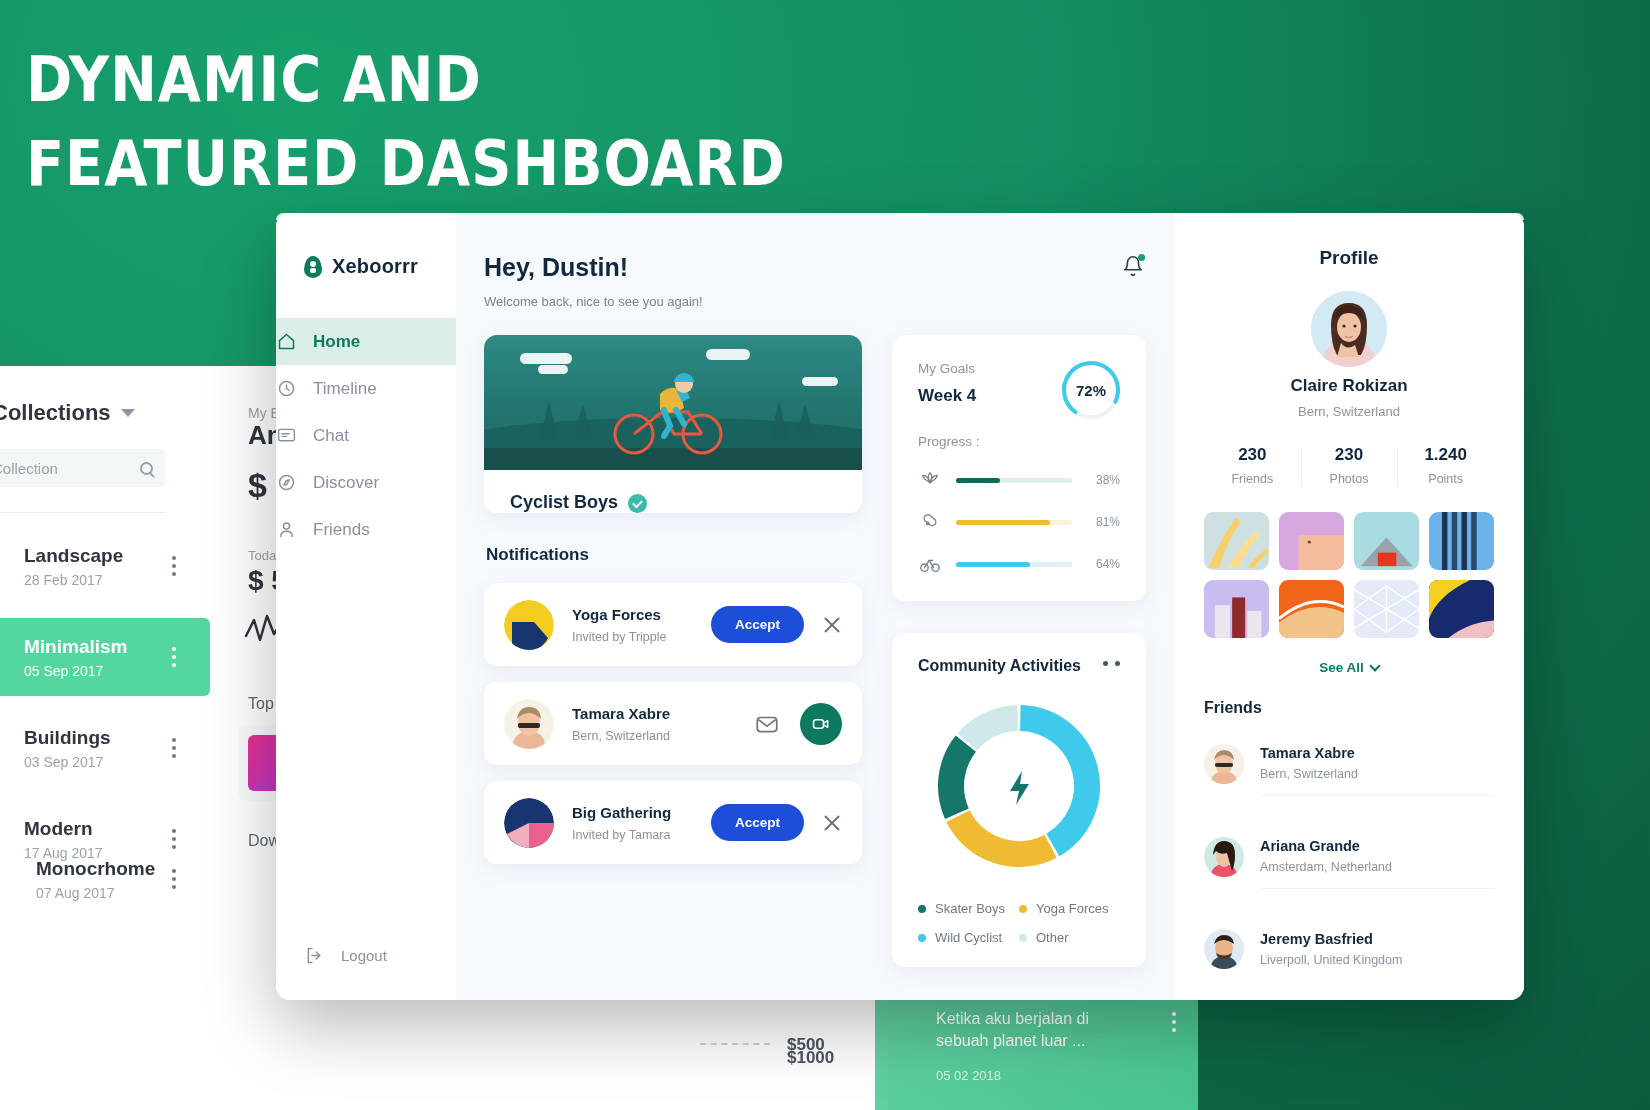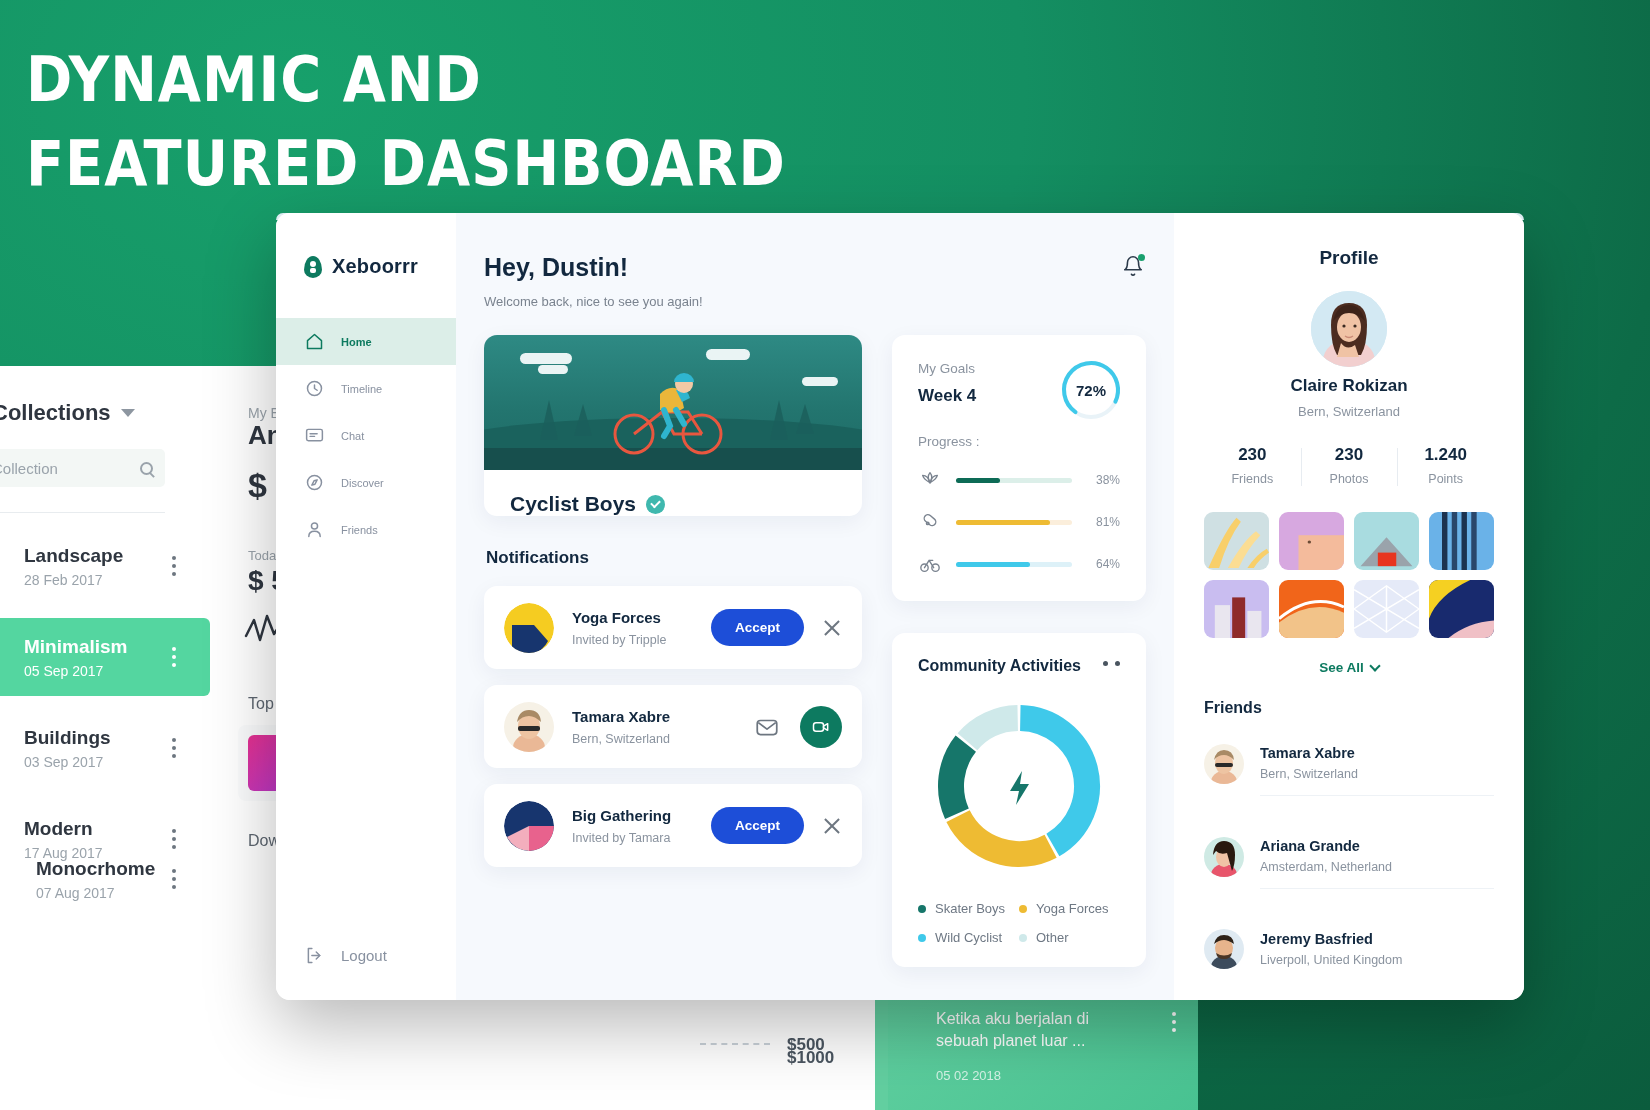--- a/index.html
+++ b/index.html
@@ -97,21 +97,21 @@
   #dash-topbar{position:absolute;left:276px;top:213px;width:1248px;height:7px;background:#e7f5fb;border-radius:14px 14px 0 0;}
 
   
   #sidebar{ width:180px; background:#fff; position:relative; flex:0 0 180px;}
   .brand{ display:flex;align-items:center;gap:10px;padding:42px 0 0 28px;}
   .brand .drop{width:18px;height:22px;background:#0d7a5f;border-radius:50% 50% 50% 50%/62% 62% 38% 38%;position:relative;transform:rotate(0deg);}
   .brand .drop:before{content:"";position:absolute;left:6px;top:5px;width:6px;height:6px;border-radius:50%;background:#fff;}
   .brand .drop:after{content:"";position:absolute;left:6px;top:12px;width:6px;height:5px;border-radius:2px;background:#fff;}
   .brand .bn{font-size:20px;font-weight:bold;color:#12283f;letter-spacing:.2px;}
   .nav{margin-top:40px;}
-  .nav-item{height:47px;display:flex;align-items:center;gap:16px;padding-left:28px;color:#8891a0;font-size:11px;cursor:pointer;}
+  .nav-item{height:47px;display:flex;align-items:center;gap:16px;color:#8891a0;font-size:17px;cursor:pointer;}
   .nav-item.active{background:#dceee8;color:#0d7a5f;font-weight:bold;}
   .nav-ico{width:21px;height:21px;flex:0 0 21px;display:flex;align-items:center;justify-content:center;}
   .nav-ico svg{width:21px;height:21px;}
   #logout{position:absolute;left:28px;bottom:34px;display:flex;align-items:center;gap:16px;color:#8891a0;font-size:15px;cursor:pointer;}
 
   
   #main{flex:1;background:#f6f9fd;padding:40px 28px 0 28px;position:relative;min-width:0;}
   #greet{font-size:25px;font-weight:bold;color:#12283f;}
   #sub{font-size:13px;color:#7a838f;margin-top:12px;}
   #bell{position:absolute;right:30px;top:42px;width:22px;height:24px;cursor:pointer;}
@@ -123,21 +123,21 @@
   .card{background:#fff;border-radius:13px;box-shadow:0 6px 22px rgba(22,40,80,.06);}
 
   
   #illu{height:135px;border-radius:13px 13px 0 0;position:relative;overflow:hidden;
         background:linear-gradient(180deg,#2e8a84 0%,#23756f 55%,#1d6a65 100%);}
   .cloud{position:absolute;background:#eaf4f4;border-radius:20px;height:11px;}
   .tree{position:absolute;bottom:30px;width:0;height:0;border-left:9px solid transparent;border-right:9px solid transparent;border-bottom:40px solid #1b5f5c;opacity:.85;}
   .hill{position:absolute;bottom:0;width:120%;height:52px;background:#1a625d;border-radius:50% 50% 0 0;left:-10%;}
   .road{position:absolute;bottom:0;width:100%;height:22px;background:#174f4d;}
   #cyc{position:absolute;left:126px;bottom:14px;}
-  #cardtitle{display:flex;align-items:center;gap:10px;padding:22px 40px 0 26px;font-size:21px;font-weight:bold;color:#12283f;}
+  #cardtitle{display:flex;align-items:flex-end;gap:10px;padding:22px 40px 0 26px;font-size:18px;font-weight:bold;color:#12283f;}
   .verify{width:19px;height:19px;border-radius:50%;background:#3fb8ae;display:flex;align-items:center;justify-content:center;}
   .verify:after{content:"";width:7px;height:4px;border-left:2px solid #fff;border-bottom:2px solid #fff;transform:rotate(-45deg);margin-top:-2px;}
   #cardbody{padding:16px 26px 26px 26px;font-size:13.5px;line-height:1.65;color:#8a939f;}
 
   
   #goals{padding:26px 26px 26px 26px;position:relative;}
   .g-label{font-size:13.5px;color:#8a939f;}
   .g-week{font-size:17px;font-weight:bold;color:#12283f;margin-top:10px;}
   .g-prog{font-size:13.5px;color:#8a939f;margin-top:28px;}
   .bar-row{display:flex;align-items:center;gap:14px;margin-top:20px;}

